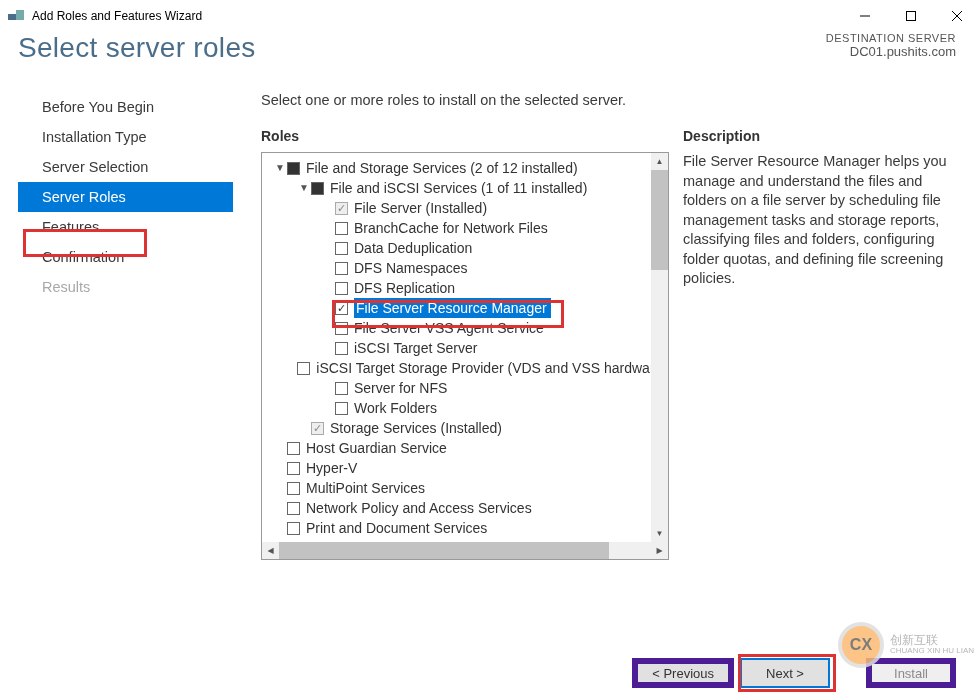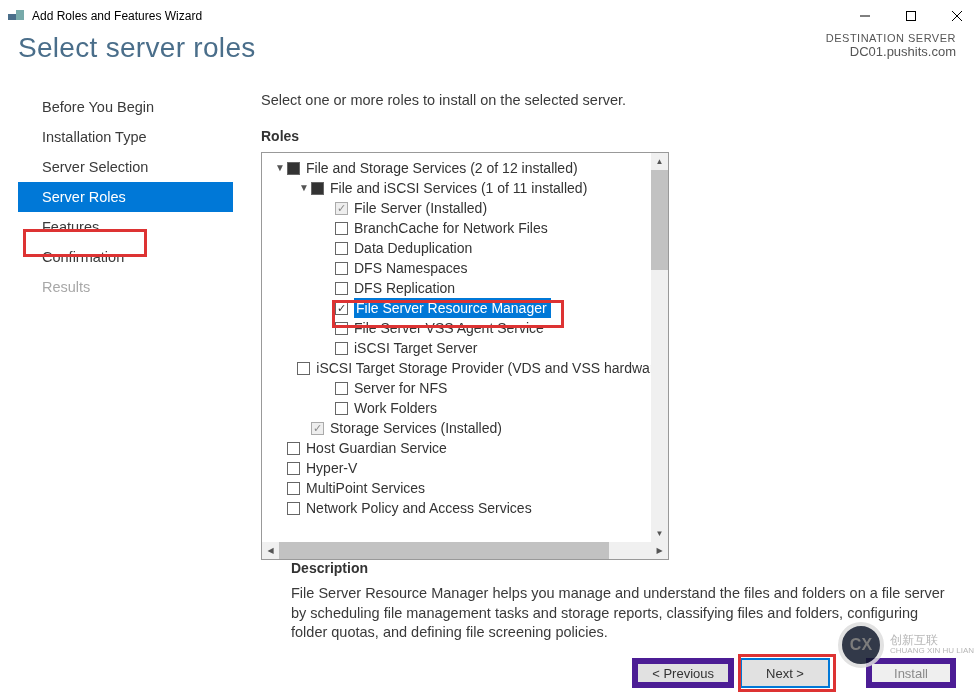--- a/index.html
+++ b/index.html
@@ -18,21 +18,21 @@
   .dest-label { font-size: 11px; letter-spacing: 0.5px; }
   .dest-name { font-size: 13px; }
   .main-row { display: flex; margin-top: 28px; }
   .nav { width: 215px; flex-shrink: 0; }
   .nav-item { padding: 7px 10px 7px 24px; font-size: 14.5px; color: #3a3a3a; cursor: pointer; }
   .nav-item.active { background: #0078d7; color: #fff; }
   .nav-item.disabled { color: #a8a8a8; }
   .red-box-nav { border: 3px solid #d33; position: absolute; left: 23px; top: 229px; width: 124px; height: 28px; pointer-events: none; }
   .center-col { flex: 1; padding: 0 0 0 28px; }
   .instruction { font-size: 14.5px; color: #3a3a3a; margin-bottom: 20px; }
-  .col-row { display: flex; flex-direction: column; }
+  .col-row { display: flex; }
   .roles-col { width: 408px; }
   .section-head { font-weight: 600; font-size: 14px; margin-bottom: 8px; }
   .roles-frame { border: 1px solid #999; height: 408px; position: relative; background: #fff; }
   .roles-scroll { position: absolute; inset: 1px; overflow: hidden; }
   .tree { font-size: 14px; line-height: 20px; padding: 4px 0; }
   .tree-row { display: flex; align-items: center; height: 20px; white-space: nowrap; }
   .indent { display: inline-block; }
   .arrow { width: 14px; display: inline-flex; justify-content: center; color: #555; font-size: 10px; }
   .cb { width: 13px; height: 13px; border: 1px solid #666; margin-right: 6px; display: inline-flex; align-items: center; justify-content: center; background: #fff; flex-shrink:0; }
   .cb.filled { background: #333; }
@@ -41,29 +41,29 @@
   .cb.disabled { background: #eee; border-color: #aaa; }
   .row-label { }
   .row-sel { background: #0078d7; color: #fff; padding: 0 4px 0 2px; }
   .red-box-fsrm { border: 3px solid #d33; position: absolute; pointer-events:none; }
   .vscroll { position: absolute; right: 0; top: 0; bottom: 17px; width: 17px; background: #f0f0f0; }
   .vscroll .thumb { position:absolute; left:0; right:0; background:#c2c2c2; }
   .vscroll .arrowbtn { position:absolute; left:0; right:0; height:17px; display:flex; align-items:center; justify-content:center; color:#555; font-size:8px; }
   .hscroll { position: absolute; left: 0; right: 0; bottom: 0; height: 17px; background: #f0f0f0; }
   .hscroll .thumb { position:absolute; top:0; bottom:0; background:#c2c2c2; }
   .hscroll .arrowbtn { position:absolute; top:0; bottom:0; width:17px; display:flex; align-items:center; justify-content:center; color:#555; font-size:8px;}
-  .desc-col { flex:1; padding-left: 30px; }
+  .desc-col { flex:1; padding-left: 14px; }
   .desc-text { font-size: 14.5px; color: #3a3a3a; line-height: 1.35; }
   .footer { position: absolute; bottom: 12px; right: 24px; display:flex; gap: 6px; }
   .btn { min-width: 90px; height: 30px; padding: 0 14px; border: 6px solid #4c1d95; background: #e1e1e1; font-size: 13px; display:flex; align-items:center; justify-content:center; cursor:pointer; }
   .btn.default { border: 2px solid #0078d7; }
   .btn.disabled { color: #8a8a8a; background:#efefef; }
   .red-box-next { border: 3px solid #d33; position: absolute; pointer-events:none; }
   .watermark { position:absolute; right: 6px; bottom: 32px; display:flex; align-items:center; gap:6px; opacity:0.85; }
-  .watermark .circ { width:46px; height:46px; border:4px solid #ddd; border-radius:50%; display:flex; align-items:center; justify-content:center; font-weight:700; color:#666; background:#0f172a; }
+  .watermark .circ { width:46px; height:46px; border:4px solid #ddd; border-radius:50%; display:flex; align-items:center; justify-content:center; font-weight:700; color:#666; background:#fdba74; }
   .watermark .txt { font-size:12px; color:#aaa; line-height:1.1; }
   .gap { width: 24px; }
 </style>
 </head>
 <body>
 
 <div class="titlebar">
   <span class="app-icon">
     <svg viewBox="0 0 16 16">
         <rect x="0" y="6" width="8" height="6" fill="#4a6e8a"></rect>
@@ -219,20 +219,26 @@
                     <span class="indent" style="width: 10px;"></span>
                     <span class="arrow"></span>
                     <span class="cb"></span>
                     <span class="row-label">MultiPoint Services</span>
                   </div>
                   <div class="tree-row">
                     <span class="indent" style="width: 10px;"></span>
                     <span class="arrow"></span>
                     <span class="cb"></span>
                     <span class="row-label">Network Policy and Access Services</span>
+                  </div>
+                  <div class="tree-row">
+                    <span class="indent" style="width: 10px;"></span>
+                    <span class="arrow"></span>
+                    <span class="cb"></span>
+                    <span class="row-label">Print and Document Services</span>
                   </div>
                 </div>
               <div class="red-box-fsrm" style="left:69px; top:146px; width:232px; height:28px;"></div>
             </div>
             <div class="vscroll">
               <div class="arrowbtn" style="top:0">▲</div>
               <div class="thumb" style="top:17px; height:100px;"></div>
               <div class="arrowbtn" style="bottom:0">▼</div>
             </div>
             <div class="hscroll">

